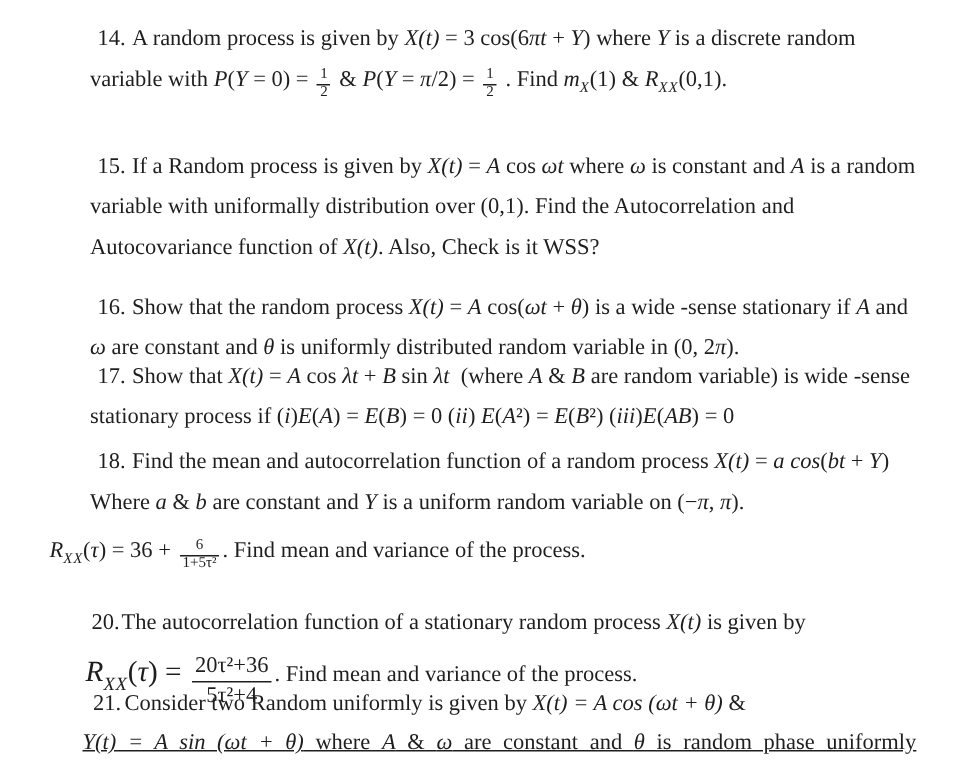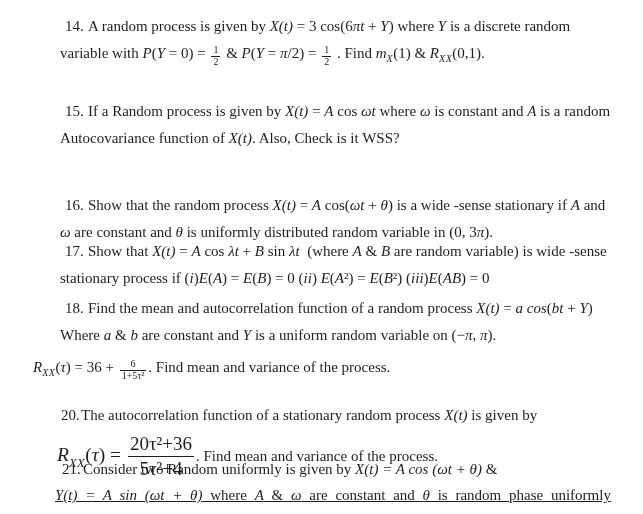--- a/index.html
+++ b/index.html
@@ -63,45 +63,46 @@
     vertical-align: -7px;
     text-align: center;
     font-size: 10px;
     line-height: 1.08;
     font-style: normal;
     margin: 0 2px;
   }
   .frac .fn { display: block; padding: 0 2px; }
   .frac .fd { display: block; border-top: 1px solid #1e1e1e; padding: 0 2px; }
   .frac.lg {
-    font-size: 19px;
+    font-size: 15px;
     vertical-align: -14px;
     line-height: 1.25;
   }
   
   .line.gap { margin-top: 3px; }
   .line.big { line-height: 34px; height: 34px; margin-top: 3px; }
   .line.just { word-spacing: 4px; text-decoration: underline; }
 </style>
 </head>
 <body>
 
 <div id="page">
   <div>
       <div class="item q14">
         <div class="line"><span class="num">14.</span><span class="seg t">A random process is given by </span><span class="seg m">X(t)</span><span class="seg t"> = 3 cos(6</span><span class="seg m">πt</span><span class="seg t"> + </span><span class="seg m">Y</span><span class="seg t">) where </span><span class="seg m">Y</span><span class="seg t"> is a discrete random</span></div>
         <div class="line"><span class="seg t">variable with </span><span class="seg m">P</span><span class="seg t">(</span><span class="seg m">Y</span><span class="seg t"> = 0) = </span><span class="frac"><span class="fn">1</span><span class="fd">2</span></span><span class="seg t"> &amp; </span><span class="seg m">P</span><span class="seg t">(</span><span class="seg m">Y</span><span class="seg t"> = </span><span class="seg m">π</span><span class="seg t">/2) = </span><span class="frac"><span class="fn">1</span><span class="fd">2</span></span><span class="seg t"> . Find </span><span class="seg m">m</span><span class="seg sub">X</span><span class="seg t">(1) &amp; </span><span class="seg m">R</span><span class="seg sub">XX</span><span class="seg t">(0,1).</span></div>
       </div>
       <div class="item q15">
         <div class="line"><span class="num">15.</span><span class="seg t">If a Random process is given by </span><span class="seg m">X(t)</span><span class="seg t"> = </span><span class="seg m">A</span><span class="seg t"> cos </span><span class="seg m">ωt</span><span class="seg t"> where </span><span class="seg m">ω</span><span class="seg t"> is constant and </span><span class="seg m">A</span><span class="seg t"> is a random</span></div>
+        <div class="line"><span class="seg t">variable with uniformally distribution over (0,1). Find the Autocorrelation and</span></div>
         <div class="line"><span class="seg t">Autocovariance function of </span><span class="seg m">X(t)</span><span class="seg t">. Also, Check is it WSS?</span></div>
       </div>
       <div class="item q16">
         <div class="line"><span class="num">16.</span><span class="seg t">Show that the random process </span><span class="seg m">X(t)</span><span class="seg t"> = </span><span class="seg m">A</span><span class="seg t"> cos(</span><span class="seg m">ωt</span><span class="seg t"> + </span><span class="seg m">θ</span><span class="seg t">) is a wide -sense stationary if </span><span class="seg m">A</span><span class="seg t"> and</span></div>
-        <div class="line"><span class="seg m">ω</span><span class="seg t"> are constant and </span><span class="seg m">θ</span><span class="seg t"> is uniformly distributed random variable in (0, 3</span><span class="seg m">π</span><span class="seg t">).</span></div>
+        <div class="line"><span class="seg m">ω</span><span class="seg t"> are constant and </span><span class="seg m">θ</span><span class="seg t"> is uniformly distributed random variable in (0, 2</span><span class="seg m">π</span><span class="seg t">).</span></div>
       </div>
       <div class="item q17">
         <div class="line"><span class="num">17.</span><span class="seg t">Show that </span><span class="seg m">X(t)</span><span class="seg t"> = </span><span class="seg m">A</span><span class="seg t"> cos </span><span class="seg m">λt</span><span class="seg t"> + </span><span class="seg m">B</span><span class="seg t"> sin </span><span class="seg m">λt</span><span class="seg t">  (where </span><span class="seg m">A</span><span class="seg t"> &amp; </span><span class="seg m">B</span><span class="seg t"> are random variable) is wide -sense</span></div>
         <div class="line"><span class="seg t">stationary process if (</span><span class="seg m">i</span><span class="seg t">)</span><span class="seg m">E</span><span class="seg t">(</span><span class="seg m">A</span><span class="seg t">) = </span><span class="seg m">E</span><span class="seg t">(</span><span class="seg m">B</span><span class="seg t">) = 0 (</span><span class="seg m">ii</span><span class="seg t">) </span><span class="seg m">E</span><span class="seg t">(</span><span class="seg m">A</span><span class="seg t">²) = </span><span class="seg m">E</span><span class="seg t">(</span><span class="seg m">B</span><span class="seg t">²) (</span><span class="seg m">iii</span><span class="seg t">)</span><span class="seg m">E</span><span class="seg t">(</span><span class="seg m">AB</span><span class="seg t">) = 0</span></div>
       </div>
       <div class="item q18">
         <div class="line"><span class="num">18.</span><span class="seg t">Find the mean and autocorrelation function of a random process </span><span class="seg m">X(t)</span><span class="seg t"> = </span><span class="seg m">a cos</span><span class="seg t">(</span><span class="seg m">bt</span><span class="seg t"> + </span><span class="seg m">Y</span><span class="seg t">)</span></div>
         <div class="line"><span class="seg t">Where </span><span class="seg m">a</span><span class="seg t"> &amp; </span><span class="seg m">b</span><span class="seg t"> are constant and </span><span class="seg m">Y</span><span class="seg t"> is a uniform random variable on (−</span><span class="seg m">π</span><span class="seg t">, </span><span class="seg m">π</span><span class="seg t">).</span></div>
       </div>
       <div class="item q19">

